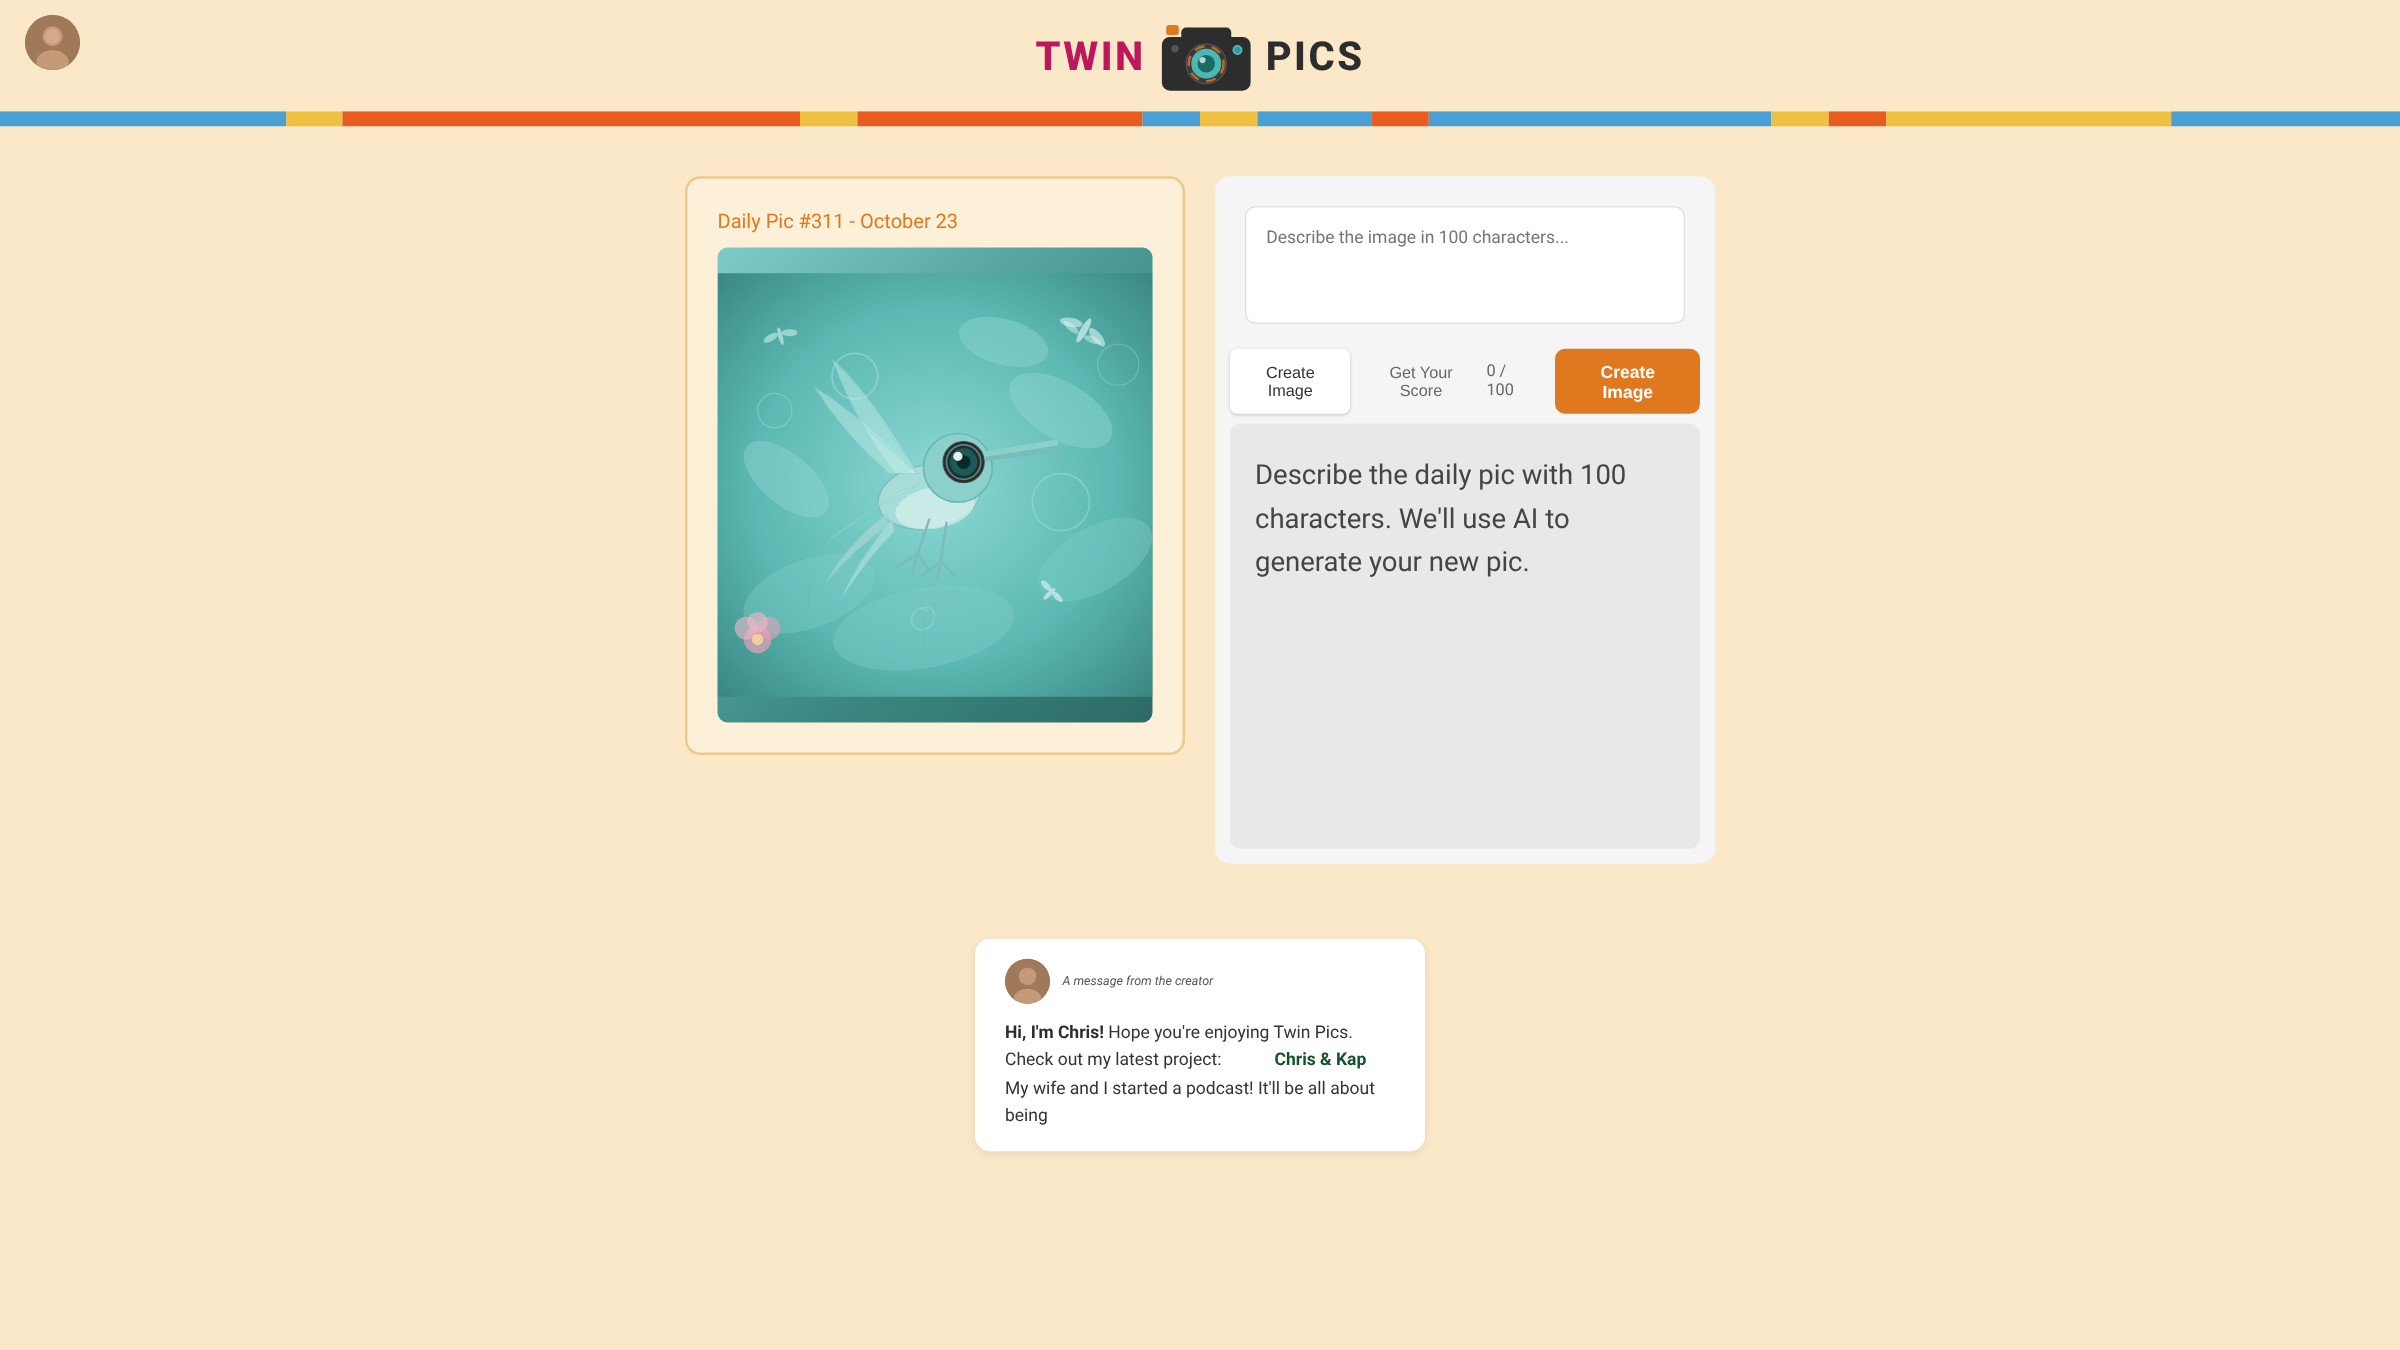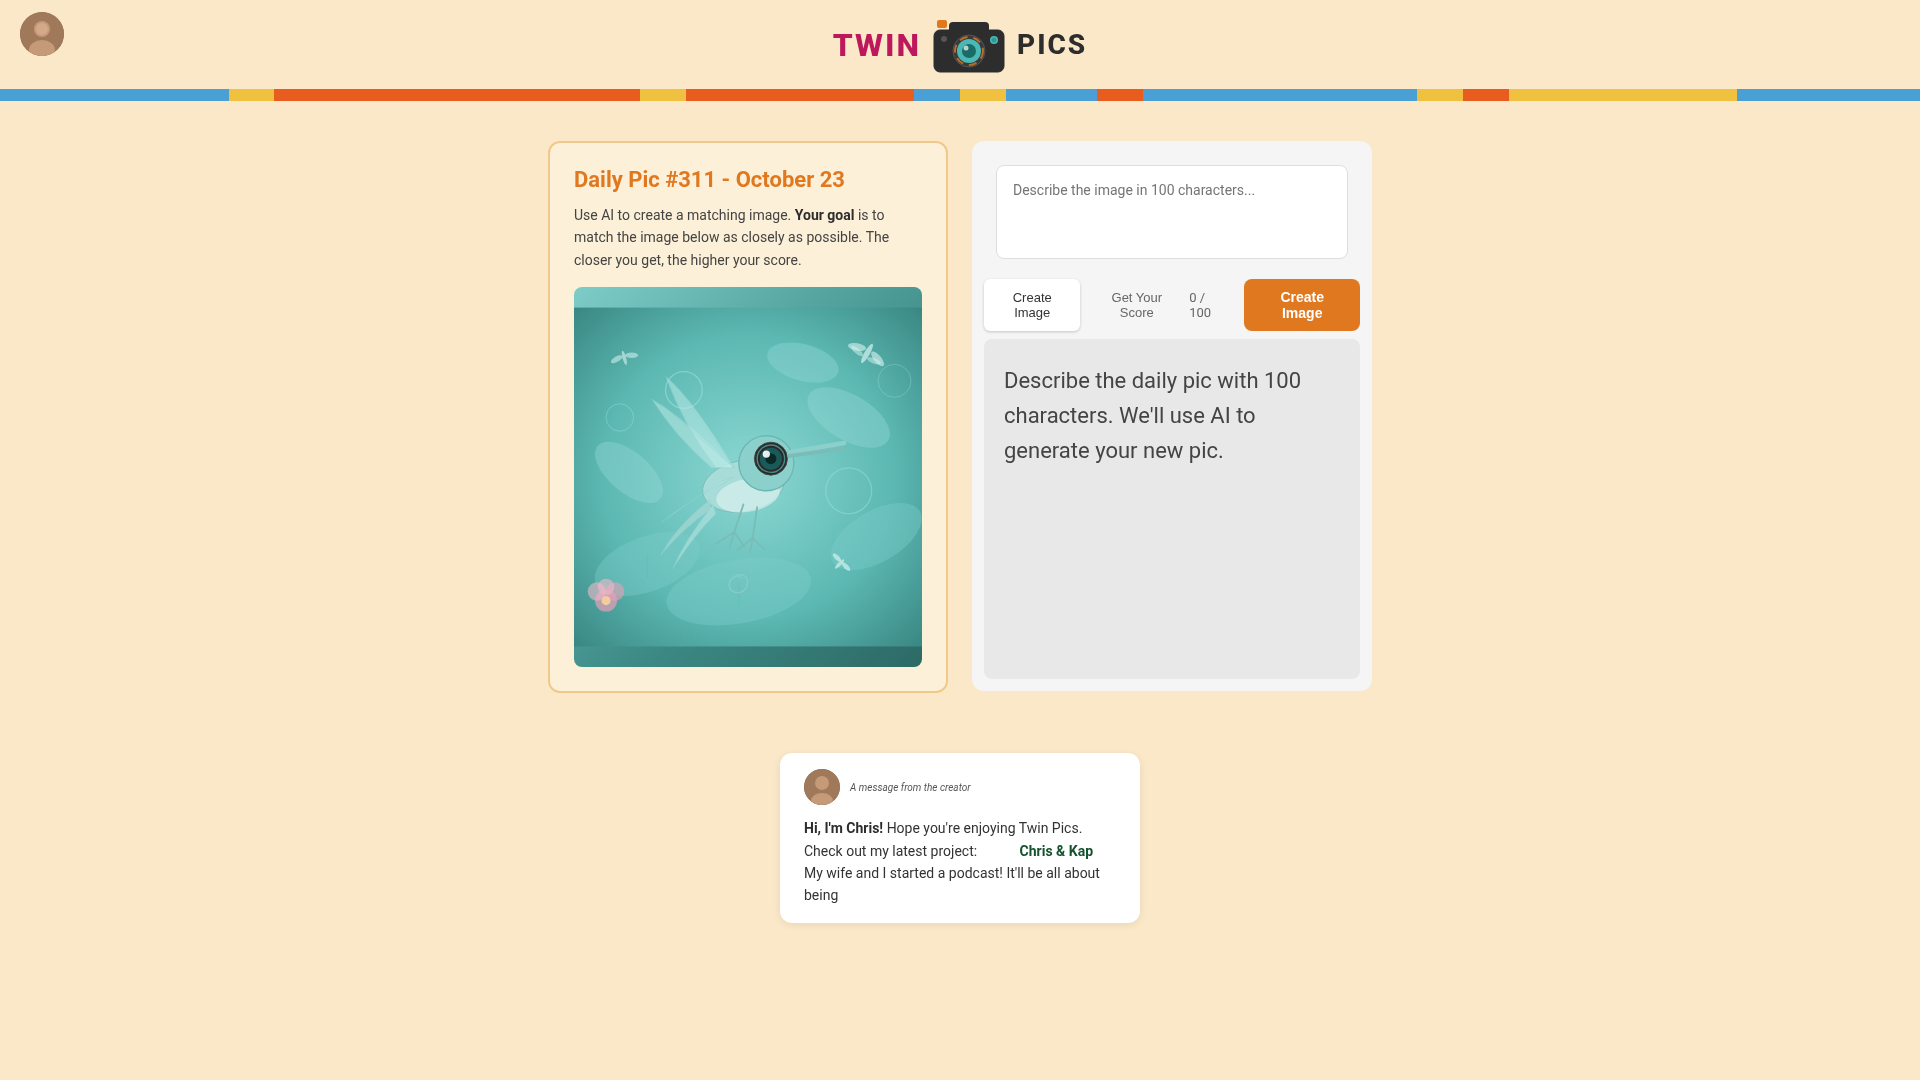--- a/index.html
+++ b/index.html
@@ -53,21 +53,21 @@
     }
 
     .logo-text-twin {
       font-size: 32px;
       font-weight: 800;
       color: #be185d;
       letter-spacing: 2px;
     }
 
     .logo-text-pics {
-      font-size: 28px;
+      font-size: 32px;
       font-weight: 800;
       color: #2d2d2d;
       letter-spacing: 2px;
     }
 
     .logo-camera {
       width: 80px;
       height: 65px;
     }
 
@@ -97,22 +97,22 @@
     .daily-pic-card {
       background: #fdf0d8;
       border: 2px solid #f0c98a;
       border-radius: 12px;
       padding: 24px;
       width: 400px;
       flex-shrink: 0;
     }
 
     .daily-pic-title {
-      font-size: 22px;
-      font-weight: 700;
+      font-size: 16px;
+      font-weight: 400;
       color: #e07820;
       margin-bottom: 12px;
     }
 
     .daily-pic-title .date-part {
       color: #e07820;
     }
 
     .daily-pic-description {
       font-size: 14px;
@@ -365,23 +365,20 @@
   <div class="stripe-segment" style="background:#f0c040; flex:5"></div>
   <div class="stripe-segment" style="background:#4a9fd4; flex:4"></div>
 </div>
 
 <div class="main-content">
 
   <div class="daily-pic-card">
     <h2 class="daily-pic-title">
       <span>Daily Pic #311 - </span><span class="date-part">October 23</span>
     </h2>
-    <p class="daily-pic-description">
-      <span>Use AI to create a matching image. </span><strong>Your goal</strong><span> is to match the image below as closely as possible. The closer you get, the higher your score.</span>
-    </p>
 
     <div class="daily-pic-image">
       <svg class="hummingbird-svg" viewBox="0 0 380 370" xmlns="http://www.w3.org/2000/svg">
 
         <defs>
           <radialGradient id="bgGrad" cx="50%" cy="50%" r="70%">
             <stop offset="0%" stop-color="#8cd8d4"></stop>
             <stop offset="60%" stop-color="#5cb8b2"></stop>
             <stop offset="100%" stop-color="#3a8884"></stop>
           </radialGradient>

